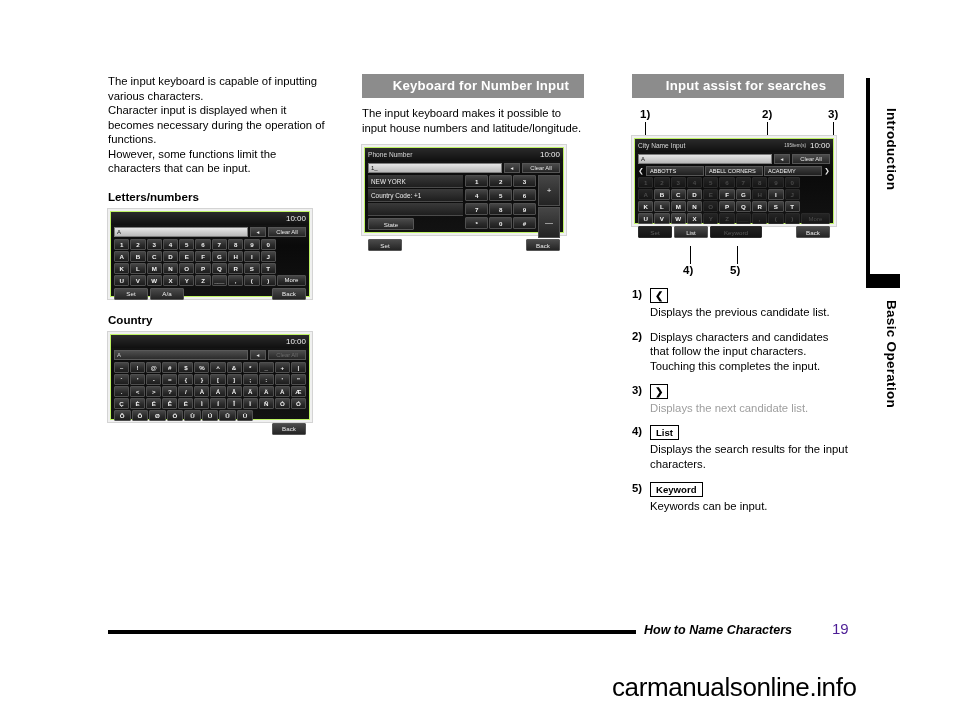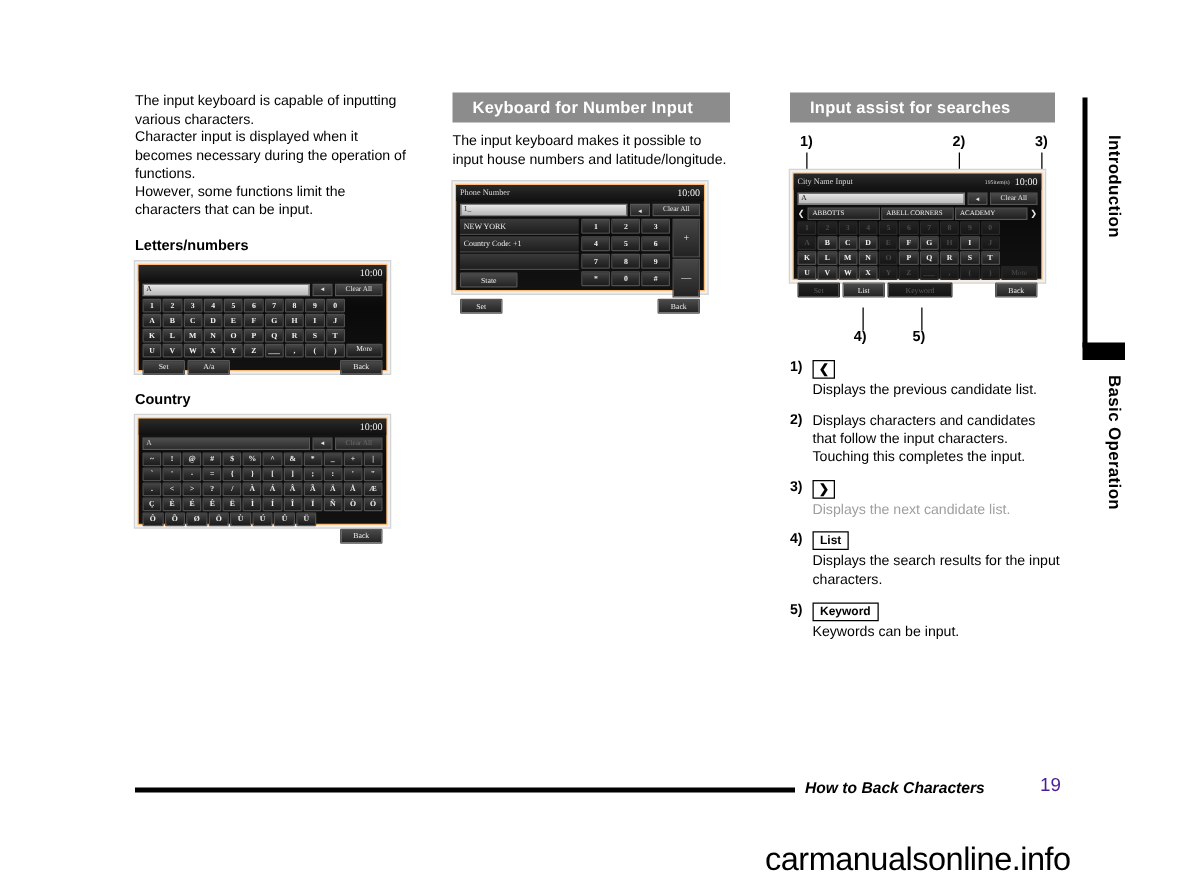--- a/index.html
+++ b/index.html
@@ -41,31 +41,31 @@
     letter-spacing: .2px; color: #000; margin-bottom: 7px;
   }
   p.body { font-size: 11.3px; line-height: 1.29; color: #000; }
   h2.sub { font-size: 11.6px; font-weight: bold; margin: 14px 0 6px; color: #000; }
 
   .grayband {
     background: #8c8c8c; color: #fff; font-weight: bold;
     font-size: 13.2px; padding: 4px 0 5px 12px; letter-spacing: .2px;
     margin-bottom: 8px;
   }
-  .grayband.center { padding-left: 16px; }
+  .grayband.center { text-align: center; padding-left: 16px; }
 
   
   .device {
     position: relative;
-    background: #fdba74;
+    background: #bef264;
     border: 2px solid #f0f0f0;
     outline: 1px solid #d4d4d4;
     width: 204px; height: 90px;
     padding: 1px;
-    font-family: Liberation Serif, serif;
+    font-family: Liberation Sans, sans-serif;
   }
   .dev-inner { position: relative; width: 100%; height: 100%;
     background: linear-gradient(180deg,#1a1a1a 0%, #0a0a0a 40%, #121212 100%); }
 
   .titlebar {
     height: 13px; display: flex; align-items: center;
     justify-content: space-between; padding: 0 3px;
     background: linear-gradient(180deg,#2a2a2a,#101010);
     color: #d8d8d8; font-size: 6.6px;
   }
@@ -548,16 +548,16 @@
         <div class="desc-num">4)</div>
         <div class="desc-body"><span class="keycap">List</span><br><span style="white-space: pre-line;">Displays the search results for the input characters.</span></div>
       </div>
       <div class="desc-item">
         <div class="desc-num">5)</div>
         <div class="desc-body"><span class="keycap">Keyword</span><br><span style="white-space: pre-line;">Keywords can be input.</span></div>
       </div>
     </div>
 
   <div class="footer-rule"></div>
-  <div class="footer-title">How to Back Characters</div>
+  <div class="footer-title">How to Name Characters</div>
   <div class="footer-page">19</div>
   <div class="watermark">carmanualsonline.info</div>
 </div>
 
 </body></html>

